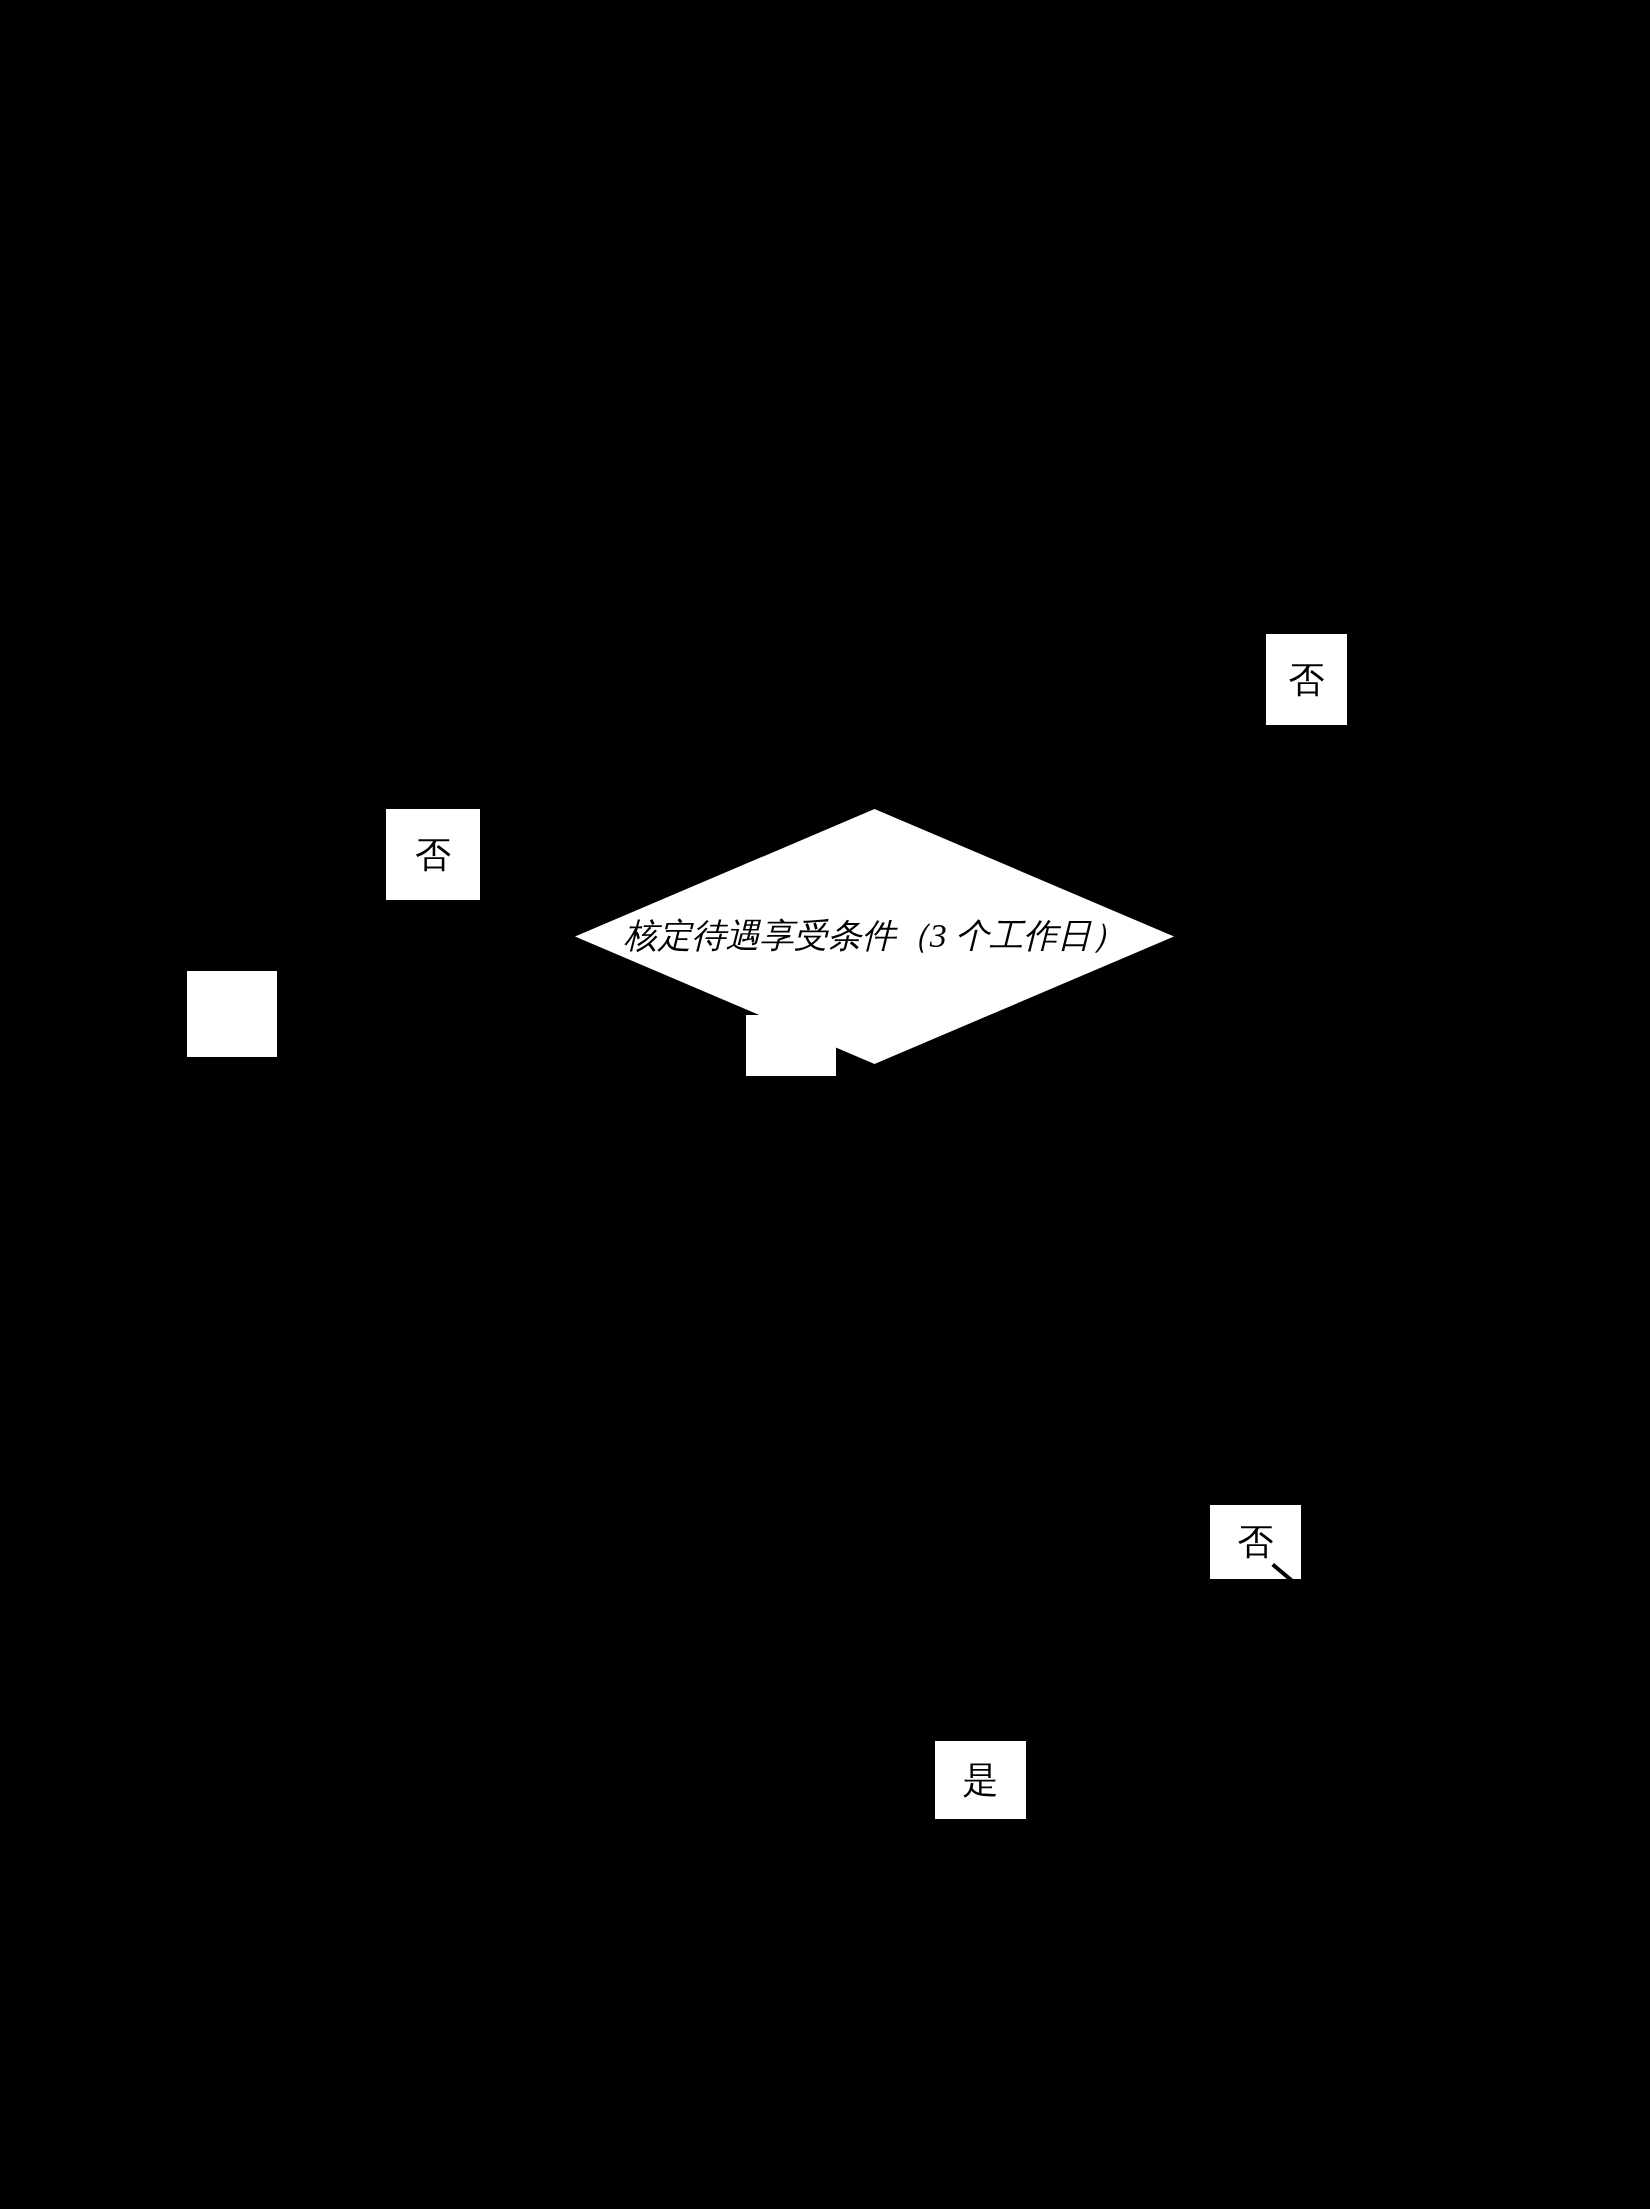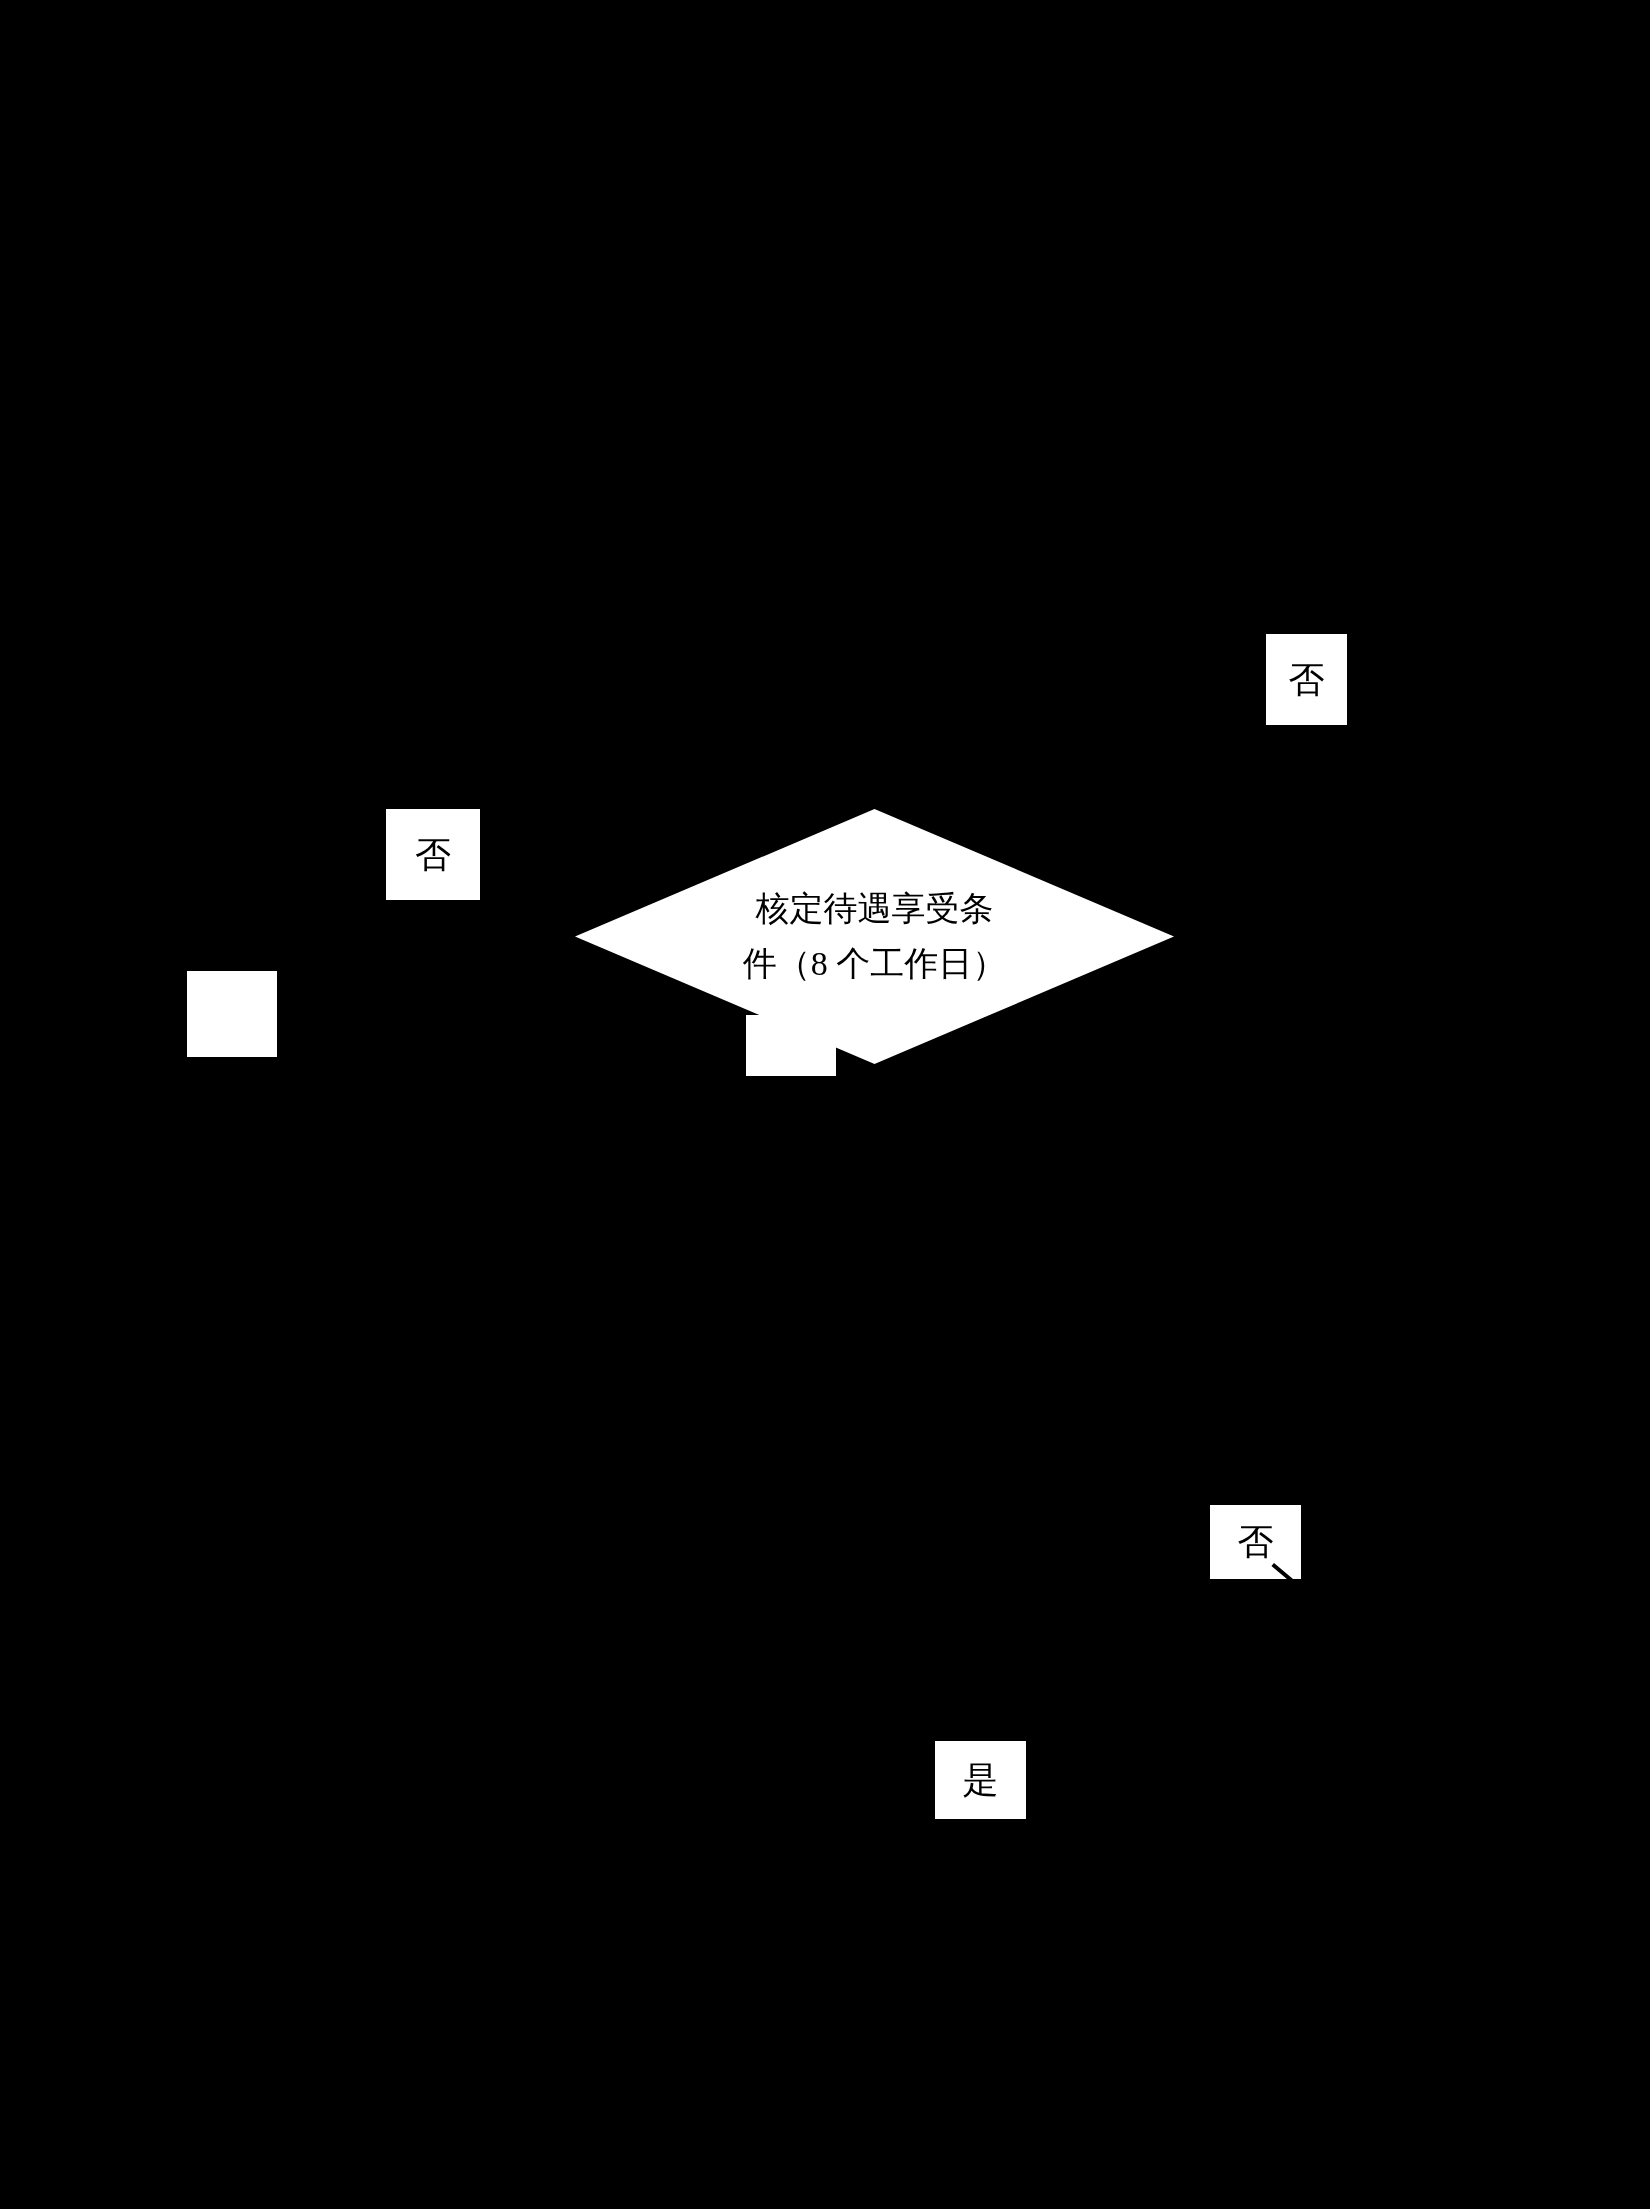--- a/index.html
+++ b/index.html
@@ -33,44 +33,45 @@
   }
   .blank-box {
     position: absolute;
     background: #ffffff;
   }
   .diamond {
     position: absolute;
     background: #ffffff;
     clip-path: polygon(50% 0%, 100% 50%, 50% 100%, 0% 50%);
     display: flex;
-    flex-direction: column;
+    flex-direction: row;
     align-items: center;
     justify-content: center;
     color: #000000;
     font-size: 34px;
     line-height: 1.6;
     text-align: center;
+    font-style: italic;
   }
   .slash {
     position: absolute;
     background: #000000;
     height: 3.6px;
     transform-origin: left top;
     transform: rotate(40deg);
   }
 </style>
 </head>
 <body>
 
 <div class="canvas">
 
   <div class="diamond" style="left: 575px; top: 809px; width: 599px; height: 255px;">
     <div>核定待遇享受条</div>
-    <div>件（8 个工作日）</div>
+    <div>件（3 个工作日）</div>
   </div>
 
   <div class="label-box" style="left: 1266px; top: 634px; width: 81px; height: 91px;">否</div>
 
   <div class="label-box" style="left: 386px; top: 809px; width: 94px; height: 91px;">否</div>
 
   <div class="blank-box" style="left: 187px; top: 971px; width: 90px; height: 86px;"></div>
 
   <div class="blank-box" style="left: 746px; top: 1015px; width: 90px; height: 61px;"></div>
 

